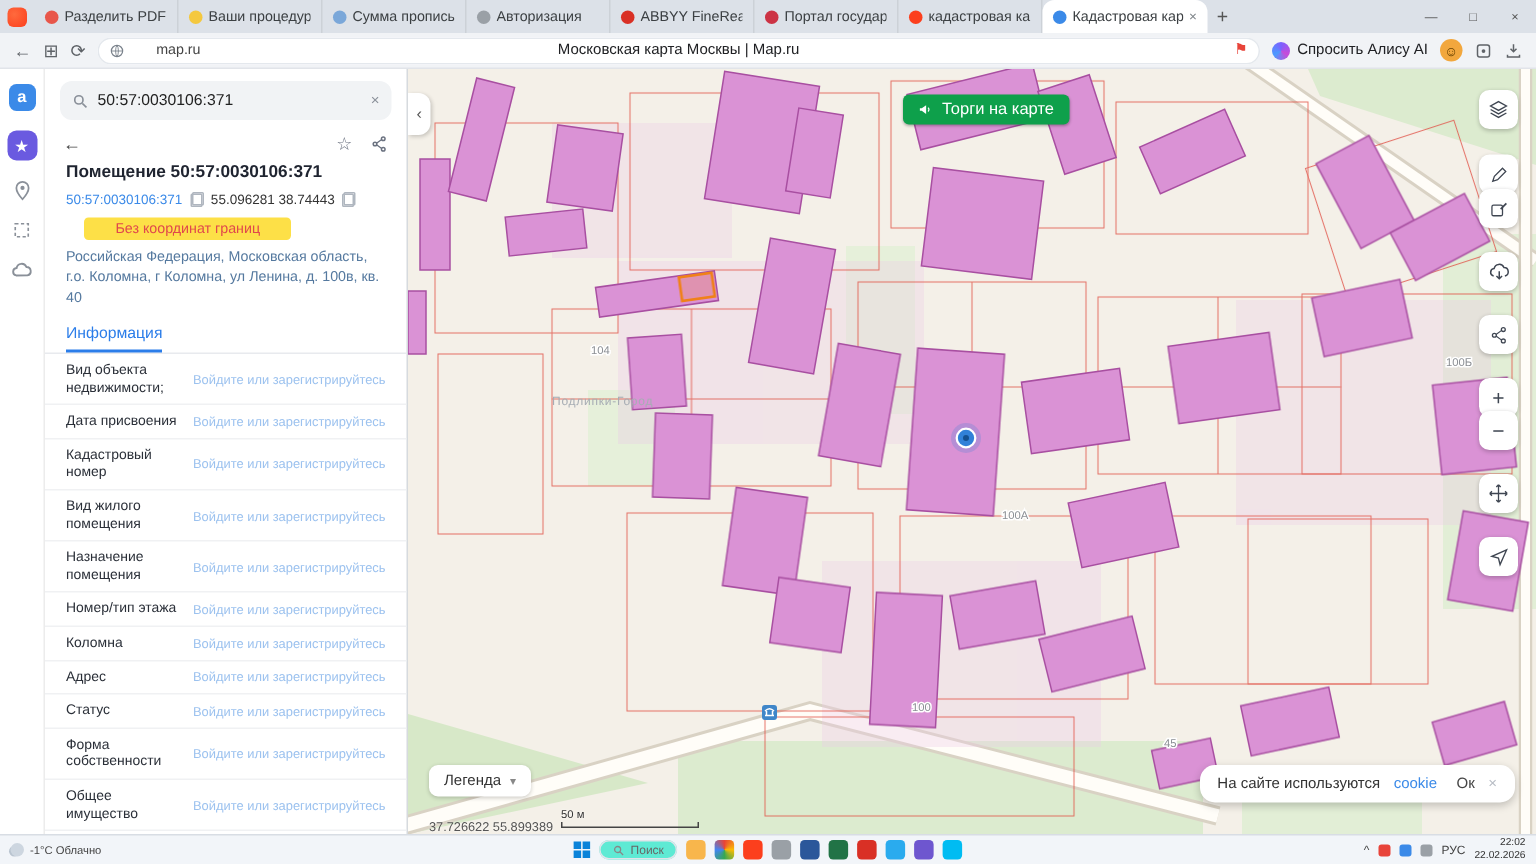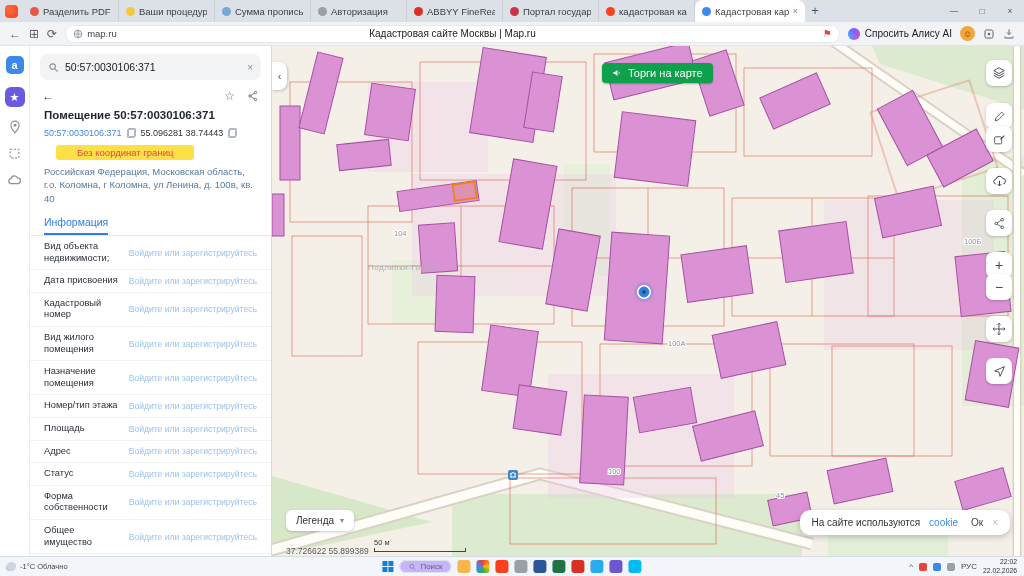--- a/index.html
+++ b/index.html
@@ -18,21 +18,21 @@
   .f4{background:#d93025}.f5{background:#cc3344}.f6{background:#fc3f1d}.f7{background:#3b8ae8}
   .tab-close{color:#80868b;font-size:9px;flex:0 0 auto}
   .newtab{width:20px;text-align:center;font-size:13px;color:#555;line-height:22px}
   .win-controls{margin-left:auto;display:flex}
   .win-btn{width:28px;height:22px;display:flex;align-items:center;justify-content:center;font-size:8.5px;color:#555}
 
   
   .toolbar{position:absolute;top:22px;left:0;right:0;height:24px;background:#f1f3f6;display:flex;align-items:center;gap:8px;padding:0 9px;border-bottom:1px solid #e1e4e9}
   .tb-icon{font-size:12px;color:#5f6368;line-height:1;flex:0 0 auto}
   .addressbar{flex:1;height:18px;background:#fff;border-radius:10px;display:flex;align-items:center;padding:0 8px;position:relative;box-shadow:inset 0 0 0 1px #e4e8ed}
-  .ab-url{font-size:9.5px;color:#444;margin-left:4px}
+  .ab-url{font-size:9.5px;color:#444;margin-left:21px}
   .ab-title{position:absolute;left:0;right:0;text-align:center;font-size:10px;color:#202124}
   .ab-flag{margin-left:auto;color:#e8443a;font-size:10px;z-index:1}
   .alice{display:flex;align-items:center;gap:5px;font-size:10px;color:#202124;flex:0 0 auto}
   .alice-icon{width:12px;height:12px;border-radius:50%;background:conic-gradient(#7b61ff,#c94bd8,#4b9bff,#7b61ff)}
   .avatar{width:15px;height:15px;border-radius:50%;background:#f2a73d;display:flex;align-items:center;justify-content:center;font-size:9px;color:#6b4300;flex:0 0 auto}
 
   
   .appside{position:absolute;top:46px;left:0;width:30px;bottom:20px;background:#fff;border-right:1px solid #ececec;display:flex;flex-direction:column;align-items:center;padding-top:10px;gap:13px;z-index:6}
   .as-logo{width:18px;height:18px;border-radius:5px;background:#3b8ae8;color:#fff;font-size:11px;font-weight:bold;display:flex;align-items:center;justify-content:center}
   .as-active{width:20px;height:20px;border-radius:6px;background:#6a5ae0;color:#fff;font-size:11px;display:flex;align-items:center;justify-content:center}
@@ -83,21 +83,21 @@
   .attrib{position:absolute;right:8px;bottom:4px;display:flex;align-items:center;gap:8px;font-size:8px;color:#8a8f98;z-index:4;text-shadow:0 0 2px #fff}
   .beta{background:#555a61;color:#fff;border-radius:7px;padding:1px 6px;font-size:7.5px;text-shadow:none}
 
   
   .taskbar{position:absolute;left:0;right:0;bottom:0;height:20px;background:#f2f5f9;border-top:1px solid #d8dde4;display:flex;align-items:center;padding:0 7px;z-index:10}
   .tb-weather{display:flex;align-items:center;gap:4px;font-size:7.5px;color:#444}
   .weather-ic{width:9px;height:9px;border-radius:50%;background:#cdd6e0;box-shadow:-2px 1px 0 -1px #b9c4d0}
   .tb-center{position:absolute;left:50%;transform:translateX(-50%);display:flex;align-items:center;gap:6px}
   .win-logo{display:grid;grid-template-columns:5px 5px;grid-template-rows:5px 5px;gap:1px}
   .win-logo span{background:#0b83d9}
-  .tb-search{display:flex;align-items:center;gap:4px;background:#c4b5fd;border-radius:9px;padding:2px 9px;font-size:8px;color:#666;box-shadow:inset 0 0 0 1px #e0e4ea}
+  .tb-search{display:flex;align-items:center;gap:4px;background:#5eead4;border-radius:9px;padding:2px 9px;font-size:8px;color:#666;box-shadow:inset 0 0 0 1px #e0e4ea}
   .app-ic{width:13px;height:13px;border-radius:3px}
   .a1{background:#f8b64c}.a2{background:conic-gradient(#ea4335,#fbbc05,#34a853,#4285f4,#ea4335)}.a3{background:#fc3f1d}
   .a4{background:#9aa0a6}.a5{background:#2b579a}.a6{background:#217346}.a7{background:#d93025}
   .a8{background:#2aabee}.a9{background:#6e56cf}.a10{background:#00bcf2}
   .tb-tray{margin-left:auto;display:flex;align-items:center;gap:6px;font-size:8px;color:#444}
   .tray-dot{width:8px;height:8px;border-radius:2px}
   .t1{background:#e8443a}.t2{background:#3b8ae8}.t3{background:#9aa0a6}
   .tb-time{display:flex;flex-direction:column;align-items:flex-end;font-size:6.8px;line-height:1.2;color:#333}
 </style>
 </head>
@@ -151,21 +151,21 @@
   <div class="toolbar">
     <span class="tb-icon">←</span>
     <span class="tb-icon">⊞</span>
     <span class="tb-icon">⟳</span>
     <div class="addressbar">
       <svg width="10" height="10" viewBox="0 0 24 24">
           <circle cx="12" cy="12" r="9" fill="none" stroke="#7a828c" stroke-width="2"></circle>
           <path d="M3 12h18M12 3c3 3 3 15 0 18M12 3c-3 3-3 15 0 18" fill="none" stroke="#7a828c" stroke-width="1.4"></path>
         </svg>
       <span class="ab-url">map.ru</span>
-      <span class="ab-title">Кадастровая сайте Москвы | Map.ru</span>
+      <span class="ab-title">Московская карта Москвы | Map.ru</span>
       <span class="ab-flag">⚑</span>
     </div>
     <div class="alice">
       <span class="alice-icon"></span>
       <span>Спросить Алису AI</span>
     </div>
     <div class="avatar">
       <span>☺</span>
     </div>
     <svg width="12" height="12" viewBox="0 0 24 24">
@@ -245,21 +245,21 @@
     </div>
     <div class="prow">
       <span class="prow-label">Назначение помещения</span>
       <span class="prow-link">Войдите или зарегистрируйтесь</span>
     </div>
     <div class="prow">
       <span class="prow-label">Номер/тип этажа</span>
       <span class="prow-link">Войдите или зарегистрируйтесь</span>
     </div>
     <div class="prow">
-      <span class="prow-label">Площадь</span>
+      <span class="prow-label">Коломна</span>
       <span class="prow-link">Войдите или зарегистрируйтесь</span>
     </div>
     <div class="prow">
       <span class="prow-label">Адрес</span>
       <span class="prow-link">Войдите или зарегистрируйтесь</span>
     </div>
     <div class="prow">
       <span class="prow-label">Статус</span>
       <span class="prow-link">Войдите или зарегистрируйтесь</span>
     </div>

